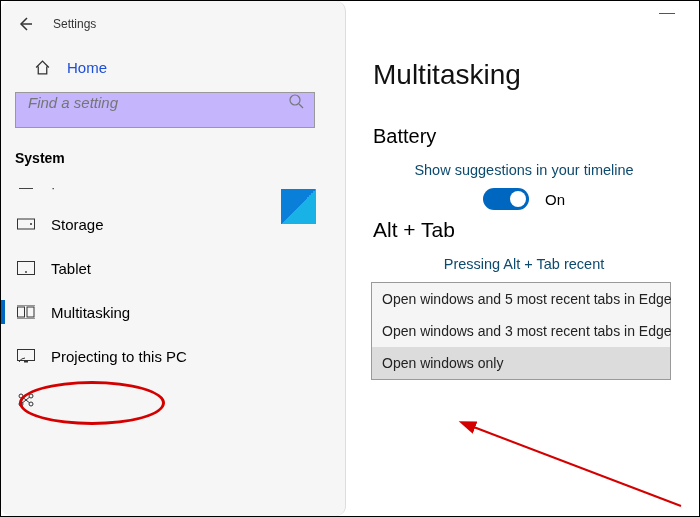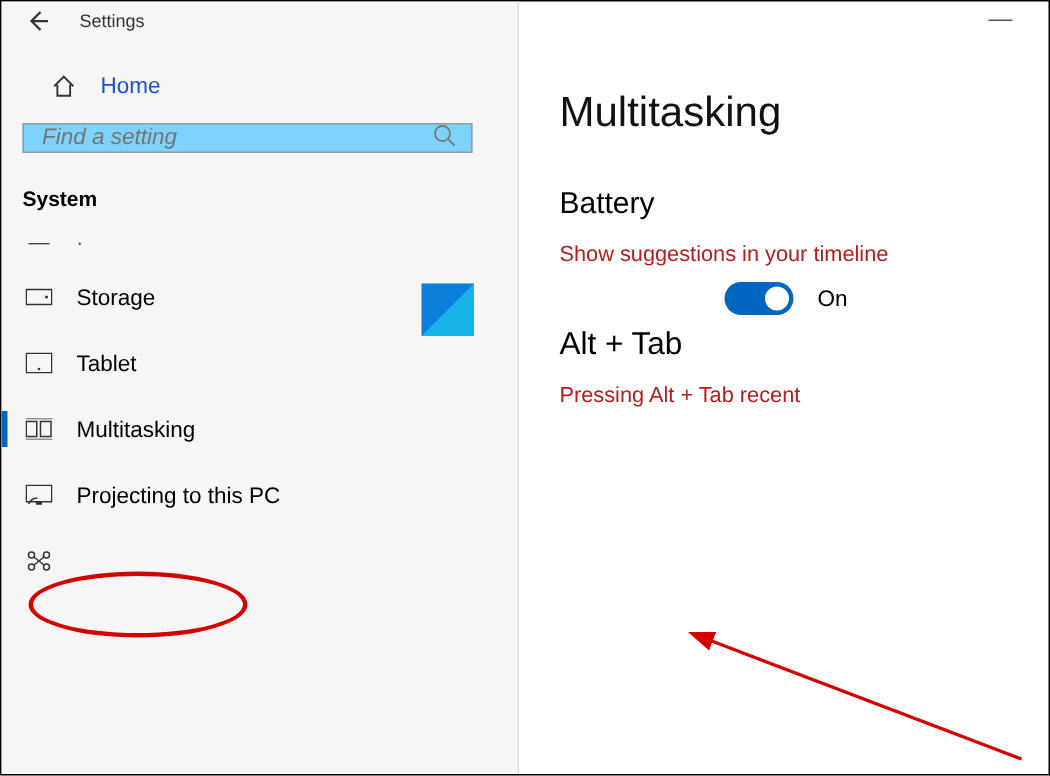--- a/index.html
+++ b/index.html
@@ -10,32 +10,33 @@
     font-family:"Segoe UI", Arial, sans-serif;
     font-size:14px; color:#000;
     border:1px solid #000;
     position:relative;
     overflow:hidden;
   }
   .sidebar {
     position:absolute; left:0; top:0; width:345px; height:100%;
     background:#f6f6f6;
     border-right:1px solid #ddd;
-    padding:0 16px 0 14px;
+    padding:10px 16px 0 14px;
+    border-radius:10px;
   }
   .top-row { display:flex; align-items:center; height:26px; }
   .back-btn { width:20px; height:20px; display:flex; align-items:center; justify-content:center; color:#333; cursor:pointer; }
   .top-title { font-size:12px; color:#333; margin-left:18px; }
   .home-row { display:flex; align-items:center; margin-top:22px; padding-left:2px; cursor:pointer; }
   .home-row .icon { width:18px; display:flex; justify-content:center; color:#555; }
   .home-row span { margin-left:16px; font-size:15px; color:#1d4ed8; }
   .search-box {
-    margin-top:16px; width:300px; height:20px;
-    border:1px solid #999; background:#7dd3fc;
-    display:flex; align-items:flex-end; padding:0 10px;
+    margin-top:16px; width:300px; height:36px;
+    border:1px solid #999; background:#c4b5fd;
+    display:flex; align-items:flex-start; padding:0 10px;
   }
   .search-box input {
     flex:1; border:none; outline:none; font-size:15px;
     font-family:inherit; color:#666; background:transparent;
     font-style:italic;
   }
   .search-icon { color:#888; }
   .section-heading { font-weight:700; font-size:14px; margin-top:22px; margin-bottom:6px; }
   .nav-list { list-style:none; padding:0; margin:0; }
   .nav-item {
@@ -58,21 +59,21 @@
   .main {
     position:absolute; left:346px; top:0; right:0; height:100%;
     padding:0 24px 0 26px;
   }
   .minbtn { position:absolute; right:24px; top:12px; width:16px; height:1px; background:#555; }
   h1 {
     font-size:28px; font-weight:400; margin:58px 0 34px 0; color:#111;
   }
   h2 { font-size:20px; font-weight:400; margin:0 0 14px 0; }
   h2.alt { font-size:21px; margin-top:6px; margin-bottom:14px; }
-  .plain { font-size:14.5px; color:#b91c1c; margin:0 0 10px 0; }
+  .plain { font-size:14.5px; color:#0c4a6e; margin:0 0 10px 0;text-align:center; }
   .toggle-row { display:flex; align-items:center; margin-bottom:8px;justify-content:center; }
   .toggle {
     width:46px; height:22px; border-radius:11px; background:#0067c0;
     position:relative; cursor:pointer;
   }
   .toggle .knob {
     position:absolute; right:3px; top:3px; width:16px; height:16px;
     border-radius:50%; background:#fff;
   }
   .toggle-label { margin-left:16px; font-size:15px; }
@@ -196,20 +197,25 @@
   <div class="toggle-row">
     <div class="toggle">
         <div class="knob"></div>
       </div>
     <span class="toggle-label">On</span>
   </div>
 
   <h2 class="alt">Alt + Tab</h2>
   <p class="plain">Pressing Alt + Tab recent</p>
 
+  <div class="dropdown">
+    <div class="dd-option">Open windows and 5 most recent tabs in Edge</div>
+    <div class="dd-option">Open windows and 3 most recent tabs in Edge</div>
+    <div class="dd-option sel">Open windows only</div>
+  </div>
 </div>
 
 <div class="red-ellipse"></div>
 <svg class="arrow-svg">
   <defs>
       <marker id="ah" markerWidth="10" markerHeight="10" refX="2" refY="3" orient="auto">
         <path d="M0,0 L0,6 L8,3 z" fill="#d40000"></path>
       </marker>
     </defs>
   <line x1="680" y1="505" x2="470" y2="425" stroke="#d40000" stroke-width="2.2" marker-end="url(#ah)"></line>

